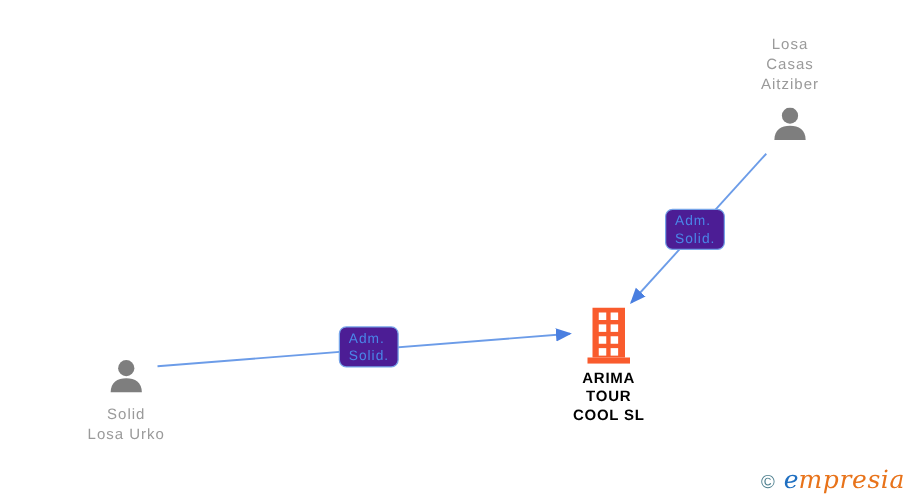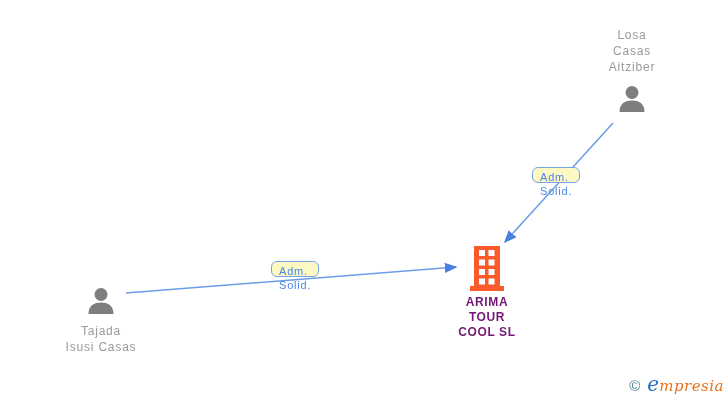--- a/index.html
+++ b/index.html
@@ -7,39 +7,39 @@
     position:relative;width:728px;height:400px;background:#ffffff;overflow:hidden;
     font-family:"Liberation Sans","DejaVu Sans",sans-serif;
   }
   .edges-layer{position:absolute;left:0;top:0;width:728px;height:400px;}
   .node{position:absolute;display:flex;flex-direction:column;align-items:center;cursor:pointer;}
   .node-label{
     color:#9a9a9a;font-size:12px;line-height:16px;letter-spacing:0.8px;
     text-align:center;white-space:nowrap;
   }
   .company-label{
-    color:#701a75;font-weight:bold;font-size:12px;line-height:15px;
+    color:#000000;font-weight:bold;font-size:12px;line-height:15px;
     letter-spacing:0.6px;text-align:center;white-space:nowrap;
   }
   .person-icon{margin-top:11px;}
   .company .company-label{margin-top:4px;}
   .person-bottom .node-label{margin-top:9px;}
   .edge-label{
-    position:absolute;box-sizing:border-box;width:48px;height:16px;
-    background:#fef9c3;border:1px solid #76a3e8;border-radius:6px;
+    position:absolute;box-sizing:border-box;width:48px;height:33px;
+    background:#4c1d95;border:1px solid #76a3e8;border-radius:6px;
     padding:2px 0 0 7px;color:#4a86e8;font-size:11px;line-height:14px;
     letter-spacing:0.8px;
   }
   .footer-logo{
     position:absolute;right:4px;bottom:5px;display:flex;align-items:baseline;cursor:pointer;
   }
   .copyright-symbol{color:#4d7f8e;font-size:15px;margin-right:7px;}
   .brand{font-family:"DejaVu Serif","Liberation Serif",serif;font-style:italic;}
   .brand-initial{color:#1f6fc1;font-size:20px;line-height:20px;}
-  .brand-rest{color:#e8731a;font-size:15px;letter-spacing:0.5px;}
+  .brand-rest{color:#e8731a;font-size:20px;letter-spacing:0.5px;}
 </style>
 </head>
 <body>
 
 <div class="stage">
 
   <svg class="edges-layer" width="728" height="400" viewBox="0 0 728 400" xmlns="http://www.w3.org/2000/svg">
     <defs>
       <marker id="arrowhead" markerWidth="10" markerHeight="8" refX="7.5" refY="3.5" orient="auto">
         <path d="M0,0 L8.5,3.5 L0,7 Z" fill="#4a7fe0"></path>
@@ -90,22 +90,22 @@
       <div>COOL SL</div>
     </div>
   </div>
 
   <div class="node person-bottom" style="left:41px;top:288px;width:120px;">
     <svg class="person-icon" style="margin-top:0;" width="30" height="26" viewBox="0 0 30 26" xmlns="http://www.w3.org/2000/svg">
       <circle cx="15" cy="6.5" r="6.5" fill="#7e7e7e"></circle>
       <path d="M2.5,26 C2.5,17.5 8,14.5 15,14.5 C22,14.5 27.5,17.5 27.5,26 Z" fill="#7e7e7e"></path>
     </svg>
     <div class="node-label">
-      <div>Tajada</div>
-      <div>Isusi Casas</div>
+      <div>Solid</div>
+      <div>Losa Urko</div>
     </div>
   </div>
 
   <div class="footer-logo">
     <span class="copyright-symbol">©</span>
     <span class="brand"><span class="brand-initial">e</span><span class="brand-rest">mpresia</span></span>
   </div>
 
 </div>
 

